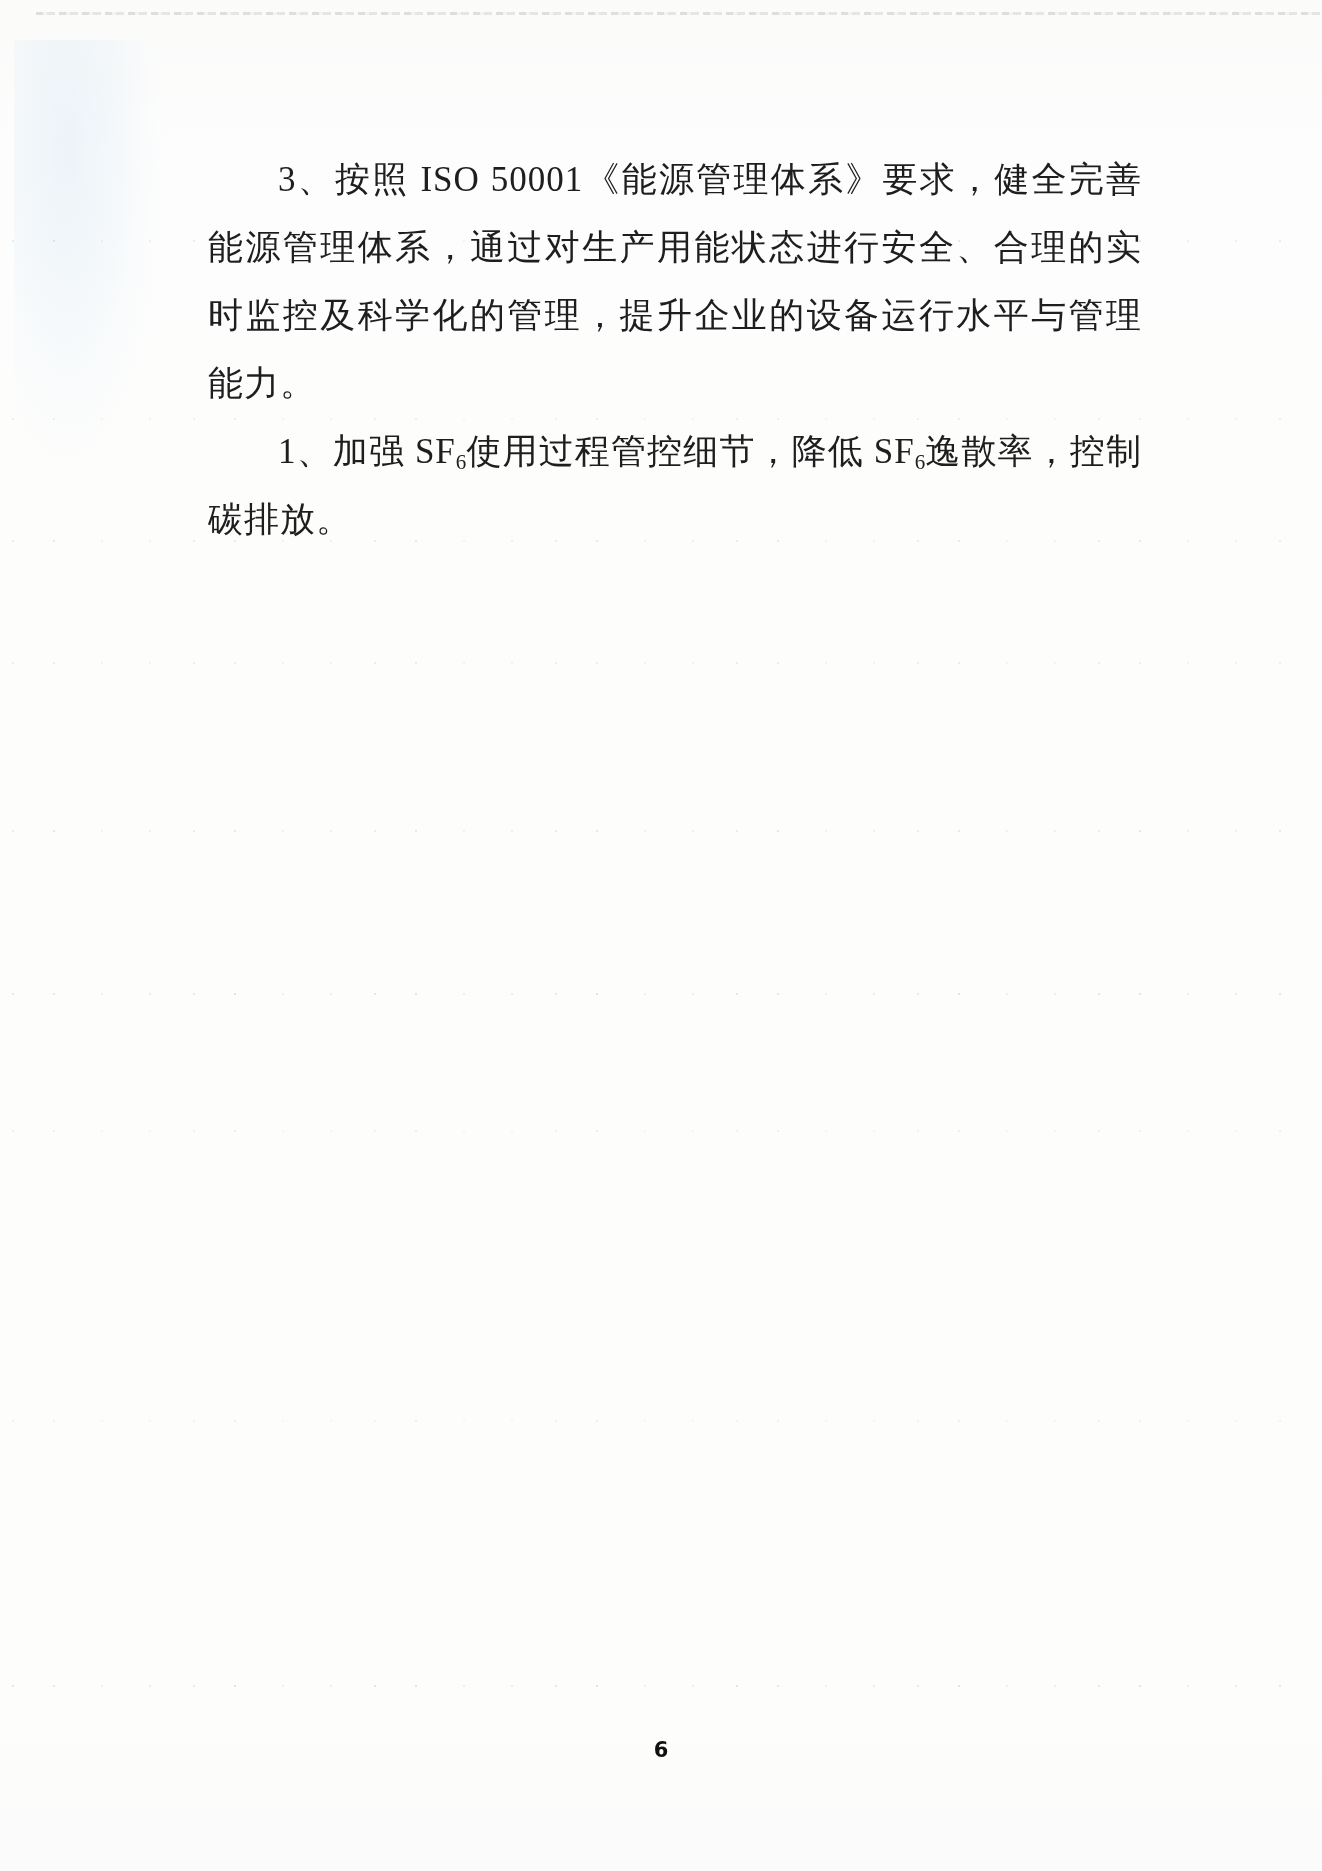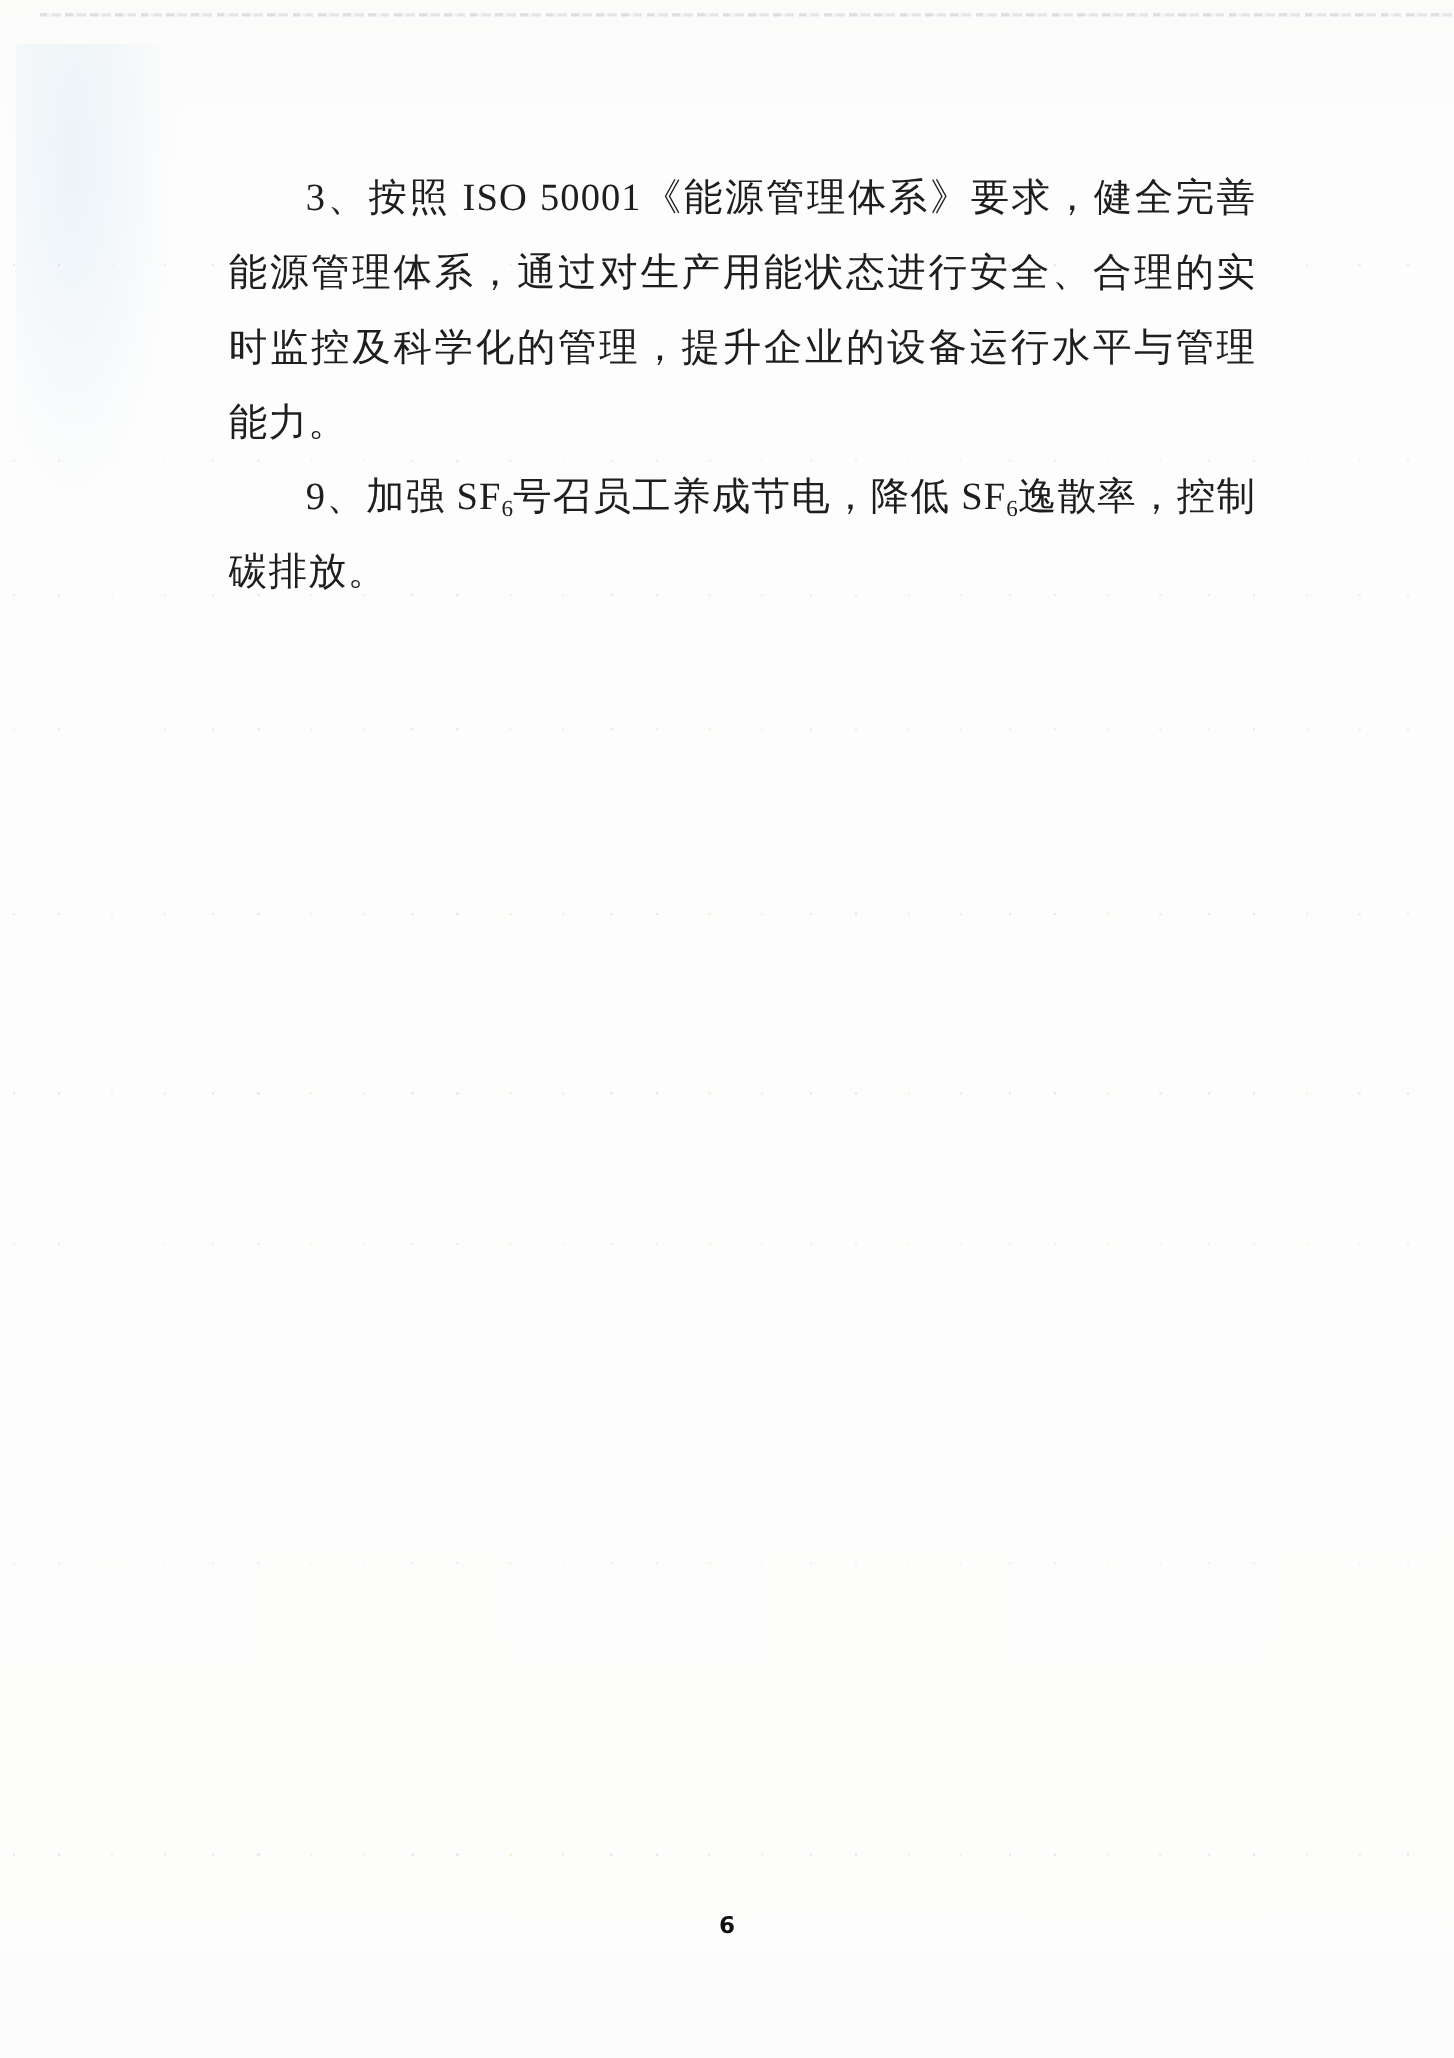--- a/index.html
+++ b/index.html
@@ -103,17 +103,17 @@
   <div class="artifact" style="top: 540px; opacity: 0.38;"></div>
   <div class="artifact" style="top: 662px; opacity: 0.34;"></div>
   <div class="artifact" style="top: 830px; opacity: 0.40;"></div>
   <div class="artifact" style="top: 993px; opacity: 0.48;"></div>
   <div class="artifact" style="top: 1130px; opacity: 0.28;"></div>
   <div class="artifact" style="top: 1420px; opacity: 0.26;"></div>
   <div class="artifact" style="top: 1685px; opacity: 0.48;"></div>
 
   <div class="content">
       <p><span>3、按照 ISO 50001《能源管理体系》要求，健全完善能源管理体系，通过对生产用能状态进行安全、合理的实时监控及科学化的管理，提升企业的设备运行水平与管理能力。</span></p>
-      <p><span>9、加强 SF</span><sub>6</sub><span>号召员工养成节电，降低 SF</span><sub>6</sub><span>逸散率，控制碳排放。</span></p>
+      <p><span>1、加强 SF</span><sub>6</sub><span>使用过程管控细节，降低 SF</span><sub>6</sub><span>逸散率，控制碳排放。</span></p>
     </div>
 
   <div class="page-number">6</div>
 </div>
 
 </body></html>

